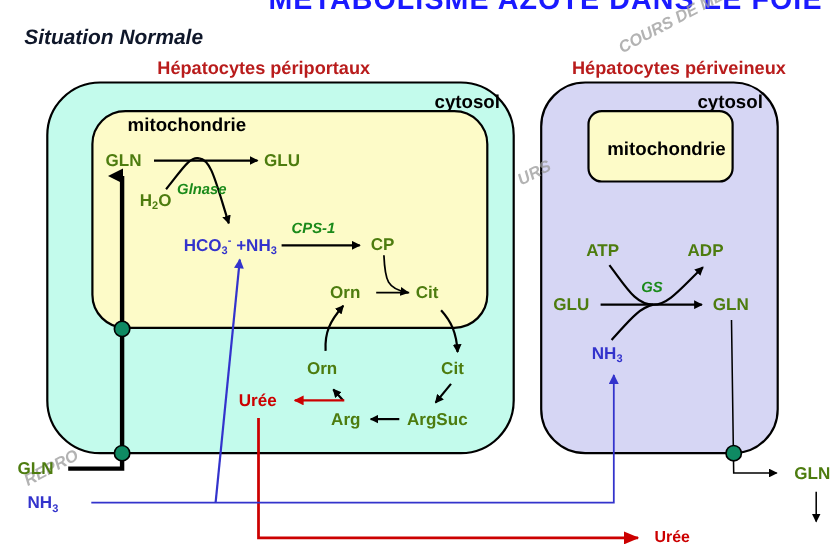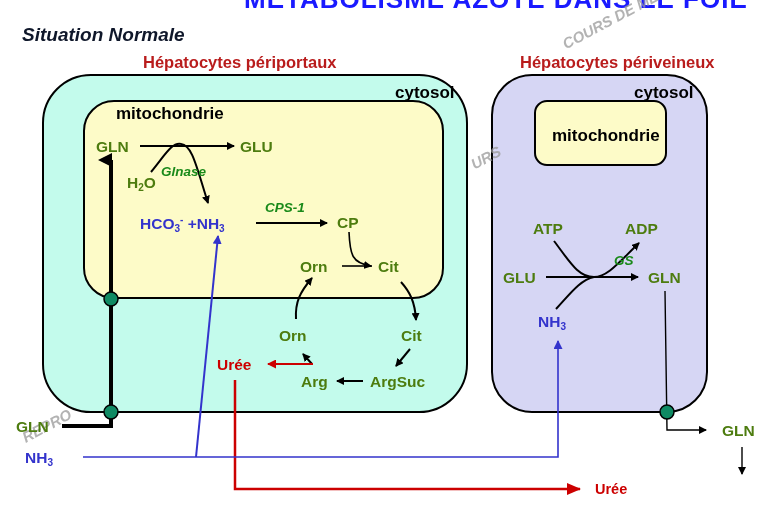--- a/index.html
+++ b/index.html
@@ -98,39 +98,39 @@
 
 <div class="t section" style="left:143px; top:54px;">Hépatocytes périportaux</div>
 <div class="t compart" style="left:395px; top:84px;">cytosol</div>
 <div class="t compart" style="left:116px; top:105px;">mitochondrie</div>
 
 <div class="t met" style="left:96px; top:139px;">GLN</div>
 <div class="t met" style="left:240px; top:139px;">GLU</div>
 <div class="t enz" style="left:161px; top:129px;margin-top:36px;">Glnase</div>
 <div class="t met" style="left:127px; top:175px;"><span>H</span><sub>2</sub><span>O</span></div>
 
-<div class="t met blue" style="left:140px; top:215px;"><span>HCO</span><sub>3</sub><sup>-</sup><span> +NH</span><sub>3</sub></div>
+<div class="t met blue" style="left:167px; top:215px;"><span>HCO</span><sub>3</sub><sup>-</sup><span> +NH</span><sub>3</sub></div>
 <div class="t enz" style="left:265px; top:201px;">CPS-1</div>
 <div class="t met" style="left:337px; top:215px;text-align:right;">CP</div>
 
 <div class="t met" style="left:300px; top:259px;">Orn</div>
 <div class="t met" style="left:378px; top:259px;">Cit</div>
 <div class="t met" style="left:401px; top:328px;">Cit</div>
 <div class="t met" style="left:370px; top:374px;">ArgSuc</div>
 <div class="t met" style="left:301px; top:374px;">Arg</div>
 <div class="t met" style="left:279px; top:328px;">Orn</div>
 <div class="t met red" style="left:217px; top:357px;">Urée</div>
 
 <div class="t section" style="left:484px; top:54px;margin-left:36px;">Hépatocytes périveineux</div>
 <div class="t compart" style="left:634px; top:84px;">cytosol</div>
 <div class="t compart" style="left:552px; top:127px;">mitochondrie</div>
 
 <div class="t met" style="left:533px; top:221px;">ATP</div>
 <div class="t met" style="left:625px; top:221px;">ADP</div>
-<div class="t enz" style="left:614px; top:254px;">GS</div>
+<div class="t enz" style="left:583px; top:254px;">GS</div>
 <div class="t met" style="left:503px; top:270px;">GLU</div>
 <div class="t met" style="left:648px; top:270px;">GLN</div>
 <div class="t met blue" style="left:538px; top:314px;"><span>NH</span><sub>3</sub></div>
 
 <div class="t met" style="left:16px; top:419px;">GLN</div>
 <div class="t met blue" style="left:25px; top:450px;"><span>NH</span><sub>3</sub></div>
 <div class="t met red" style="left:595px; top:482px; font-size:14.5px;">Urée</div>
 <div class="t met" style="left:722px; top:423px;">GLN</div>
 <div class="t met" style="left:722px; top:512px; font-size:19px;">Rein</div>
 

